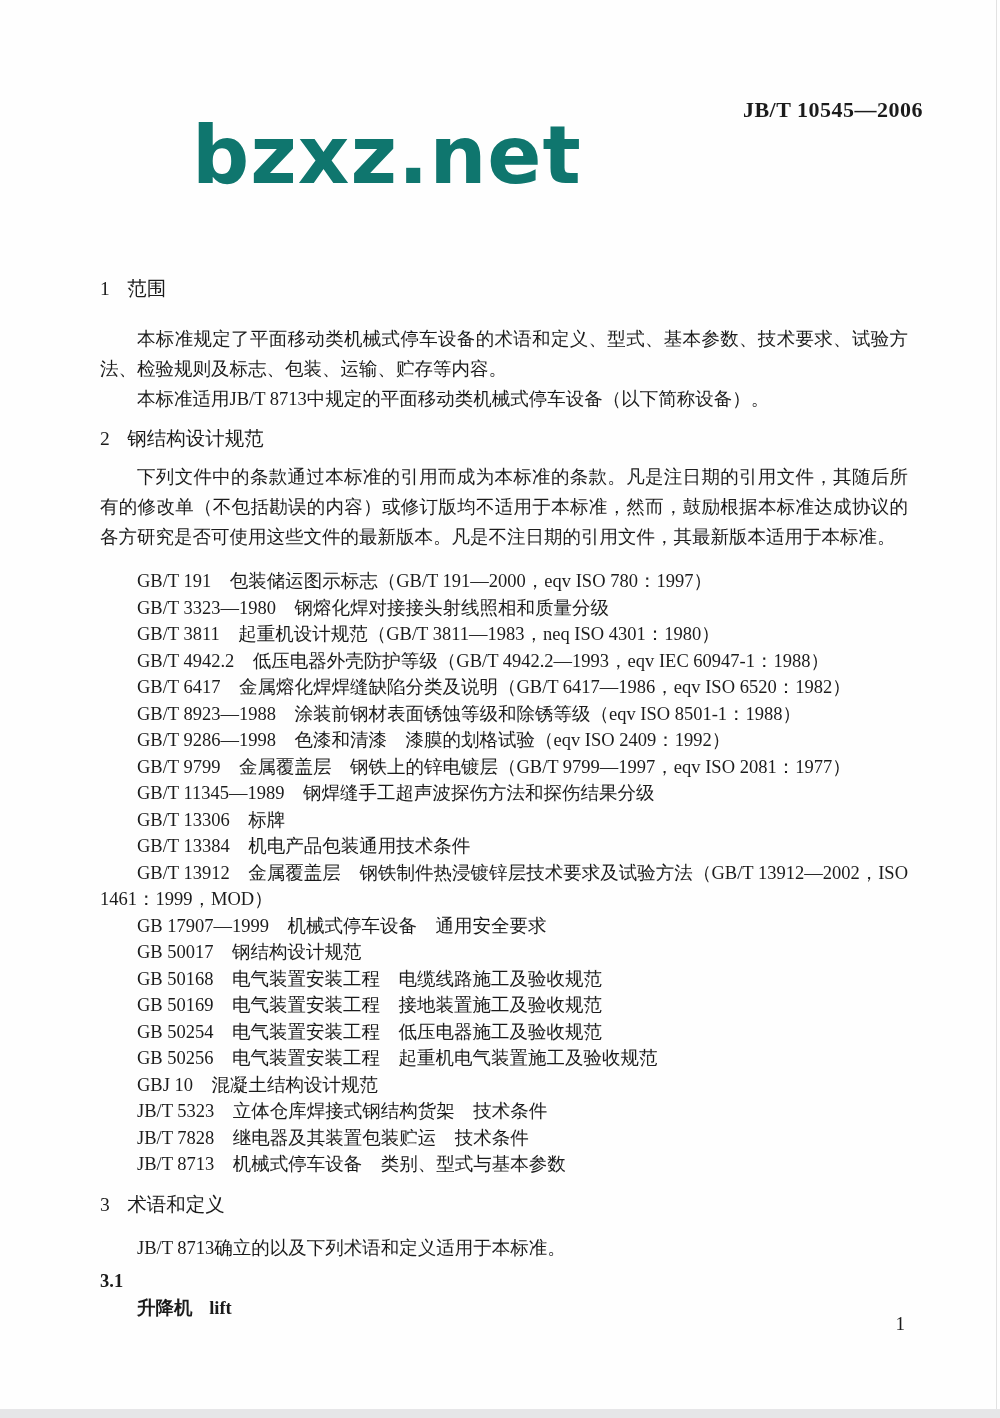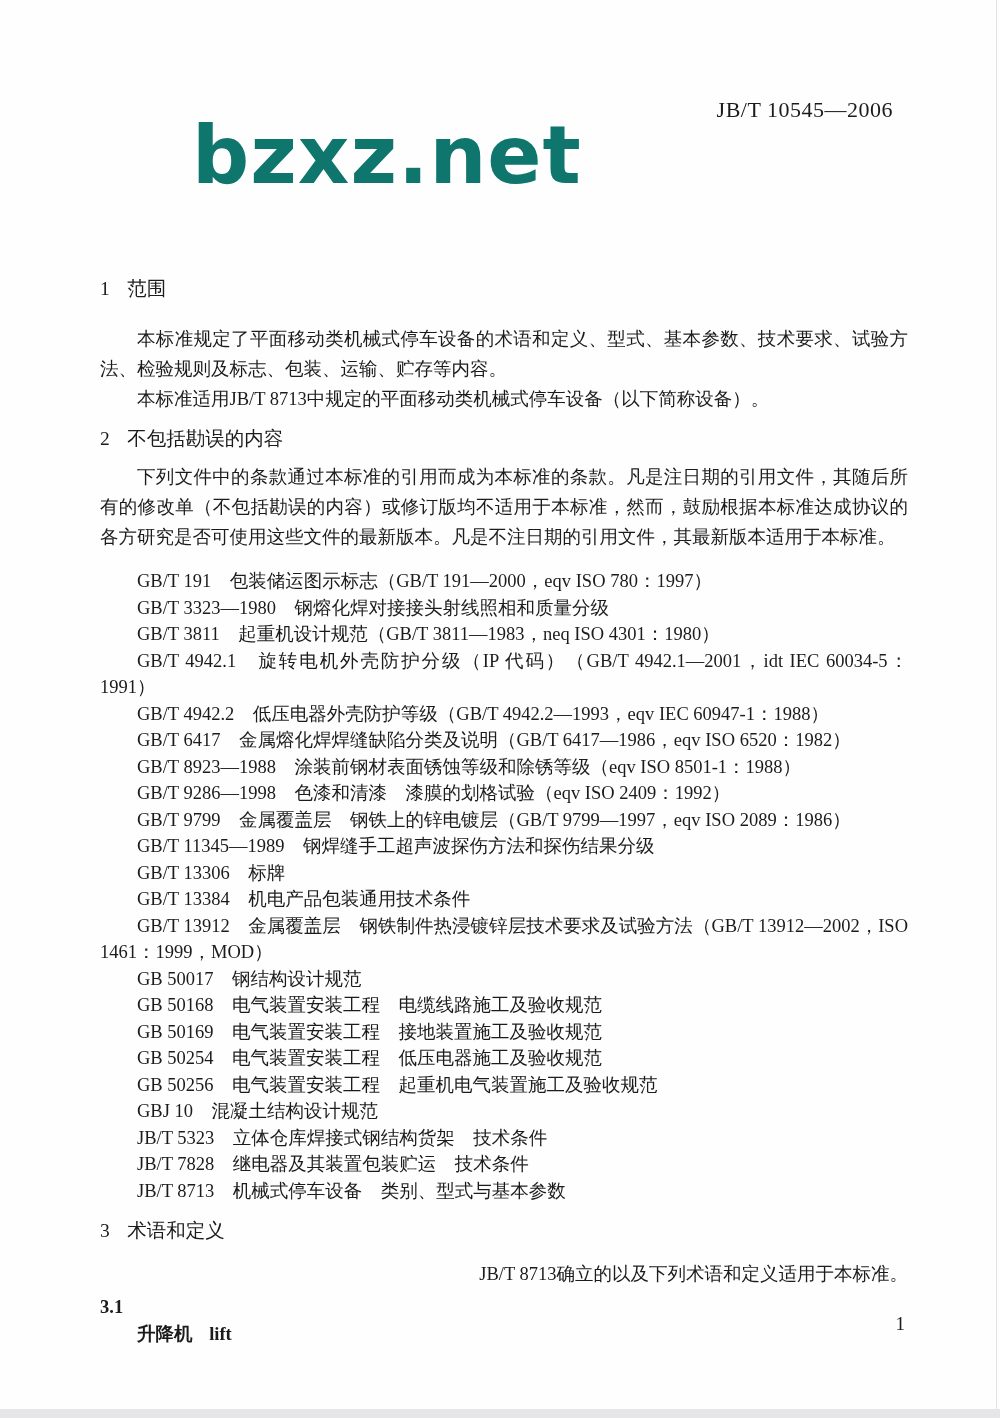--- a/index.html
+++ b/index.html
@@ -8,22 +8,22 @@
     width:1000px;height:1418px;
     margin:0 auto;
     background:#fefefe;
     font-family:"Liberation Serif","DejaVu Serif",serif;
     color:#1b1b1b;
     overflow:hidden;
   }
   .scan-edge-right{position:absolute;top:0;right:3px;width:1px;height:100%;background:#e2e2e2;}
   .scan-edge-bottom{position:absolute;left:0;bottom:0;width:100%;height:9px;background:#e6e6e8;}
   .header-code{
-    position:absolute;top:97px;right:107px;
-    font-size:22px;font-weight:normal;letter-spacing:0.5px;
+    position:absolute;top:97px;right:77px;
+    font-size:22px;font-weight:bold;letter-spacing:0.5px;
   }
   .watermark{
     position:absolute;top:116px;left:192px;
     font-family:"DejaVu Sans","Liberation Sans",sans-serif;
     font-weight:bold;font-size:80px;line-height:80px;
     color:#0f766e;letter-spacing:1px;z-index:0;
     user-select:none;
   }
   .doc-title{
     position:absolute;top:198px;left:0;width:100%;
@@ -42,21 +42,21 @@
   .h2-block{margin:12px 0 10px 0;}
   .h3-block{margin:14px 0 16px 0;}
   .para{
     text-indent:2em;text-align:justify;line-height:30px;margin:0;
   }
   .para.tight{line-height:30px;}
   .refs{margin-top:16px;}
   .ref{
     text-indent:2em;line-height:26.5px;text-align:justify;
   }
-  .term-intro{text-indent:2em;line-height:28px;margin:0;text-align:right;}
+  .term-intro{text-indent:2em;line-height:28px;margin:0;}
   .clause-num{font-weight:bold;line-height:26px;margin-top:6px;}
   .term-line{font-weight:bold;line-height:28px;text-indent:2em;}
   .term-line .en{margin-left:0.9em;}
   .page-number{
     position:absolute;top:1313px;right:95px;
     font-size:19px;z-index:1;
   }
 </style>
 </head>
 <body>
@@ -73,38 +73,38 @@
 
   <div class="content">
 
     <div class="sec-heading h1-block">
       <span class="num">1</span><span>范围</span>
     </div>
     <p class="para">本标准规定了平面移动类机械式停车设备的术语和定义、型式、基本参数、技术要求、试验方法、检验规则及标志、包装、运输、贮存等内容。</p>
     <p class="para">本标准适用JB/T 8713中规定的平面移动类机械式停车设备（以下简称设备）。</p>
 
     <div class="sec-heading h2-block">
-      <span class="num">2</span><span>不包括勘误的内容</span>
+      <span class="num">2</span><span>钢结构设计规范</span>
     </div>
     <p class="para tight">下列文件中的条款通过本标准的引用而成为本标准的条款。凡是注日期的引用文件，其随后所有的修改单（不包括勘误的内容）或修订版均不适用于本标准，然而，鼓励根据本标准达成协议的各方研究是否可使用这些文件的最新版本。凡是不注日期的引用文件，其最新版本适用于本标准。</p>
 
     <div class="refs">
       <div class="ref">GB/T 191　包装储运图示标志（GB/T 191—2000，eqv ISO 780：1997）</div>
       <div class="ref">GB/T 3323—1980　钢熔化焊对接接头射线照相和质量分级</div>
       <div class="ref">GB/T 3811　起重机设计规范（GB/T 3811—1983，neq ISO 4301：1980）</div>
-      <div class="ref">GB/T 4942.1　旋转电机外壳防护分级（IP 代码）（GB/T 4942.1—2001，idt IEC 60034-5：1991）</div>
       <div class="ref">GB/T 4942.2　低压电器外壳防护等级（GB/T 4942.2—1993，eqv IEC 60947-1：1988）</div>
       <div class="ref">GB/T 6417　金属熔化焊焊缝缺陷分类及说明（GB/T 6417—1986，eqv ISO 6520：1982）</div>
       <div class="ref">GB/T 8923—1988　涂装前钢材表面锈蚀等级和除锈等级（eqv ISO 8501-1：1988）</div>
       <div class="ref">GB/T 9286—1998　色漆和清漆　漆膜的划格试验（eqv ISO 2409：1992）</div>
-      <div class="ref">GB/T 9799　金属覆盖层　钢铁上的锌电镀层（GB/T 9799—1997，eqv ISO 2089：1986）</div>
+      <div class="ref">GB/T 9799　金属覆盖层　钢铁上的锌电镀层（GB/T 9799—1997，eqv ISO 2081：1977）</div>
       <div class="ref">GB/T 11345—1989　钢焊缝手工超声波探伤方法和探伤结果分级</div>
       <div class="ref">GB/T 13306　标牌</div>
       <div class="ref">GB/T 13384　机电产品包装通用技术条件</div>
       <div class="ref">GB/T 13912　金属覆盖层　钢铁制件热浸镀锌层技术要求及试验方法（GB/T 13912—2002，ISO 1461：1999，MOD）</div>
+      <div class="ref">GB 17907—1999　机械式停车设备　通用安全要求</div>
       <div class="ref">GB 50017　钢结构设计规范</div>
       <div class="ref">GB 50168　电气装置安装工程　电缆线路施工及验收规范</div>
       <div class="ref">GB 50169　电气装置安装工程　接地装置施工及验收规范</div>
       <div class="ref">GB 50254　电气装置安装工程　低压电器施工及验收规范</div>
       <div class="ref">GB 50256　电气装置安装工程　起重机电气装置施工及验收规范</div>
       <div class="ref">GBJ 10　混凝土结构设计规范</div>
       <div class="ref">JB/T 5323　立体仓库焊接式钢结构货架　技术条件</div>
       <div class="ref">JB/T 7828　继电器及其装置包装贮运　技术条件</div>
       <div class="ref">JB/T 8713　机械式停车设备　类别、型式与基本参数</div>
     </div>

